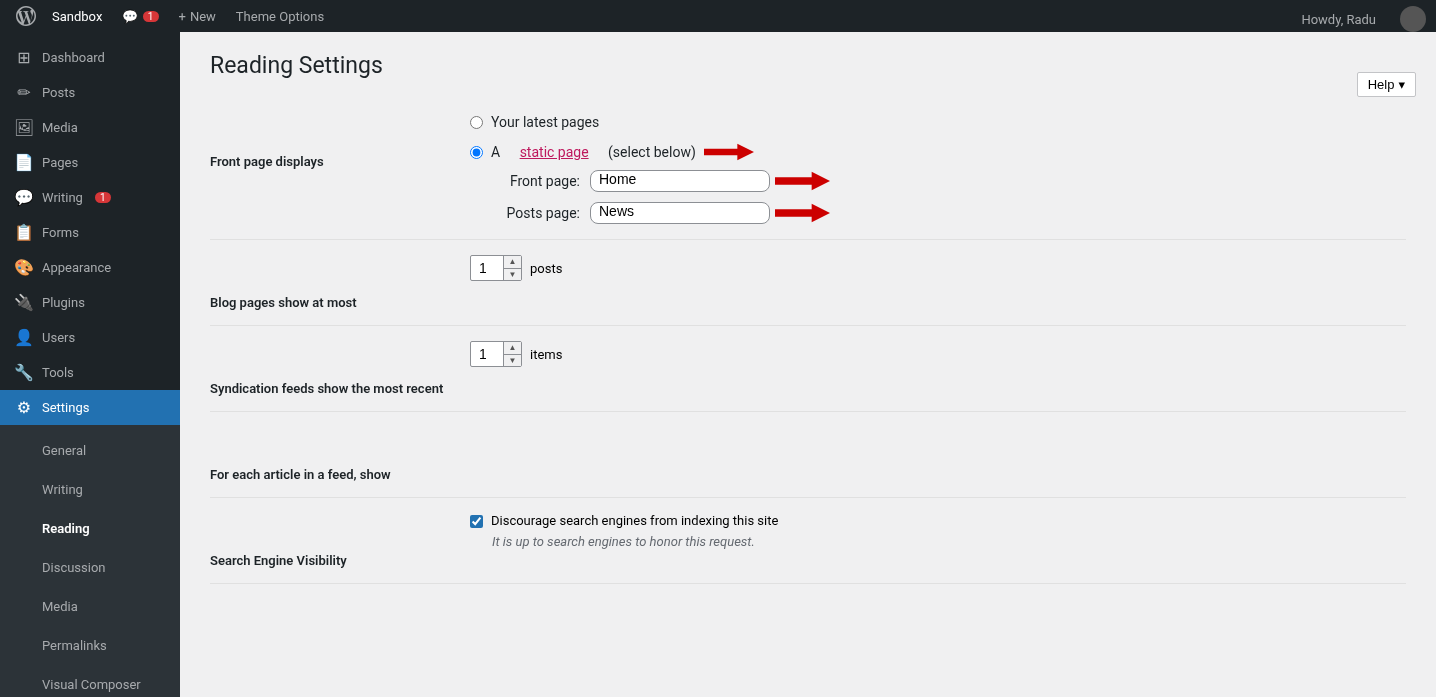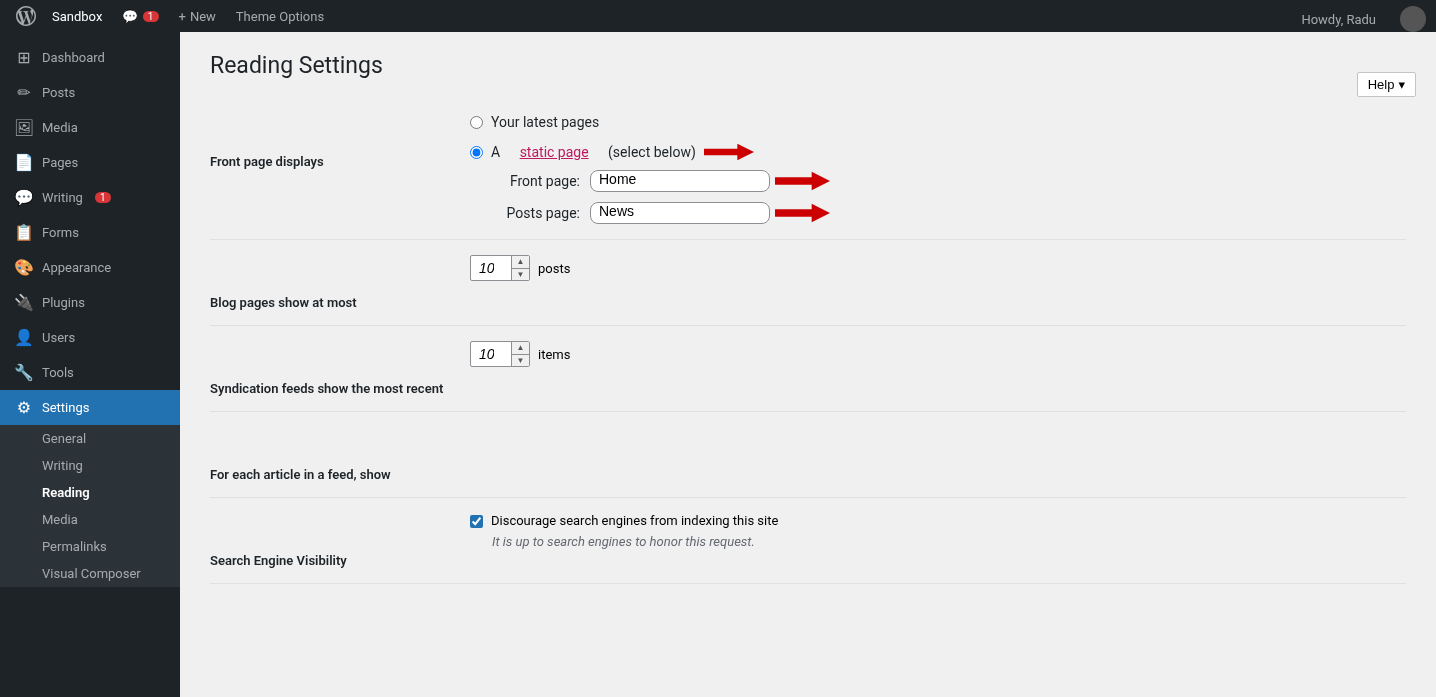--- a/index.html
+++ b/index.html
@@ -47,21 +47,21 @@
       cursor: pointer;
       color: #a7aaad;
       font-size: 13px;
       text-decoration: none;
     }
     .sidebar-item.active { background: #2271b1; color: #fff; }
     .sidebar-item .icon { font-size: 16px; width: 20px; text-align: center; }
     .sidebar-sub { background: #2c3338; }
     .sidebar-sub-item {
       display: block;
-      padding: 6px 10px 6px 42px;
+      padding: 18px 10px 6px 42px;
       color: #a7aaad;
       cursor: pointer;
       font-size: 13px;
     }
     .sidebar-sub-item.active { color: #fff; font-weight: 600; }
     .badge { background: #d63638; color: #fff; border-radius: 10px; padding: 0 5px; font-size: 10px; min-width: 16px; text-align: center; margin-left: 4px; }
 
     
     #content {
       flex: 1;
@@ -109,23 +109,22 @@
       border-radius: 8px;
     }
 
     .inline-row { display: flex; align-items: center; gap: 8px; }
     .number-input-wrapper { position: relative; display: inline-flex; align-items: center; }
     .number-input {
       background: #fff;
       border: 1px solid #8c8f94;
       padding: 4px 20px 4px 8px;
       font-size: 14px;
-      width: 60px;
+      width: 52px;
       border-radius: 2px;
-      font-style: italic;
     }
     .number-spinners {
       position: absolute;
       right: 1px;
       top: 1px;
       bottom: 1px;
       width: 18px;
       display: flex;
       flex-direction: column;
       border-left: 1px solid #8c8f94;
@@ -233,20 +232,23 @@
     </div>
     <div class="sidebar-sub">
       <div class="sidebar-sub-item">
         <span>General</span>
       </div>
       <div class="sidebar-sub-item">
         <span>Writing</span>
       </div>
       <div class="sidebar-sub-item active">
         <span>Reading</span>
+      </div>
+      <div class="sidebar-sub-item">
+        <span>Discussion</span>
       </div>
       <div class="sidebar-sub-item">
         <span>Media</span>
       </div>
       <div class="sidebar-sub-item">
         <span>Permalinks</span>
       </div>
       <div class="sidebar-sub-item">
         <span>Visual Composer</span>
       </div>

